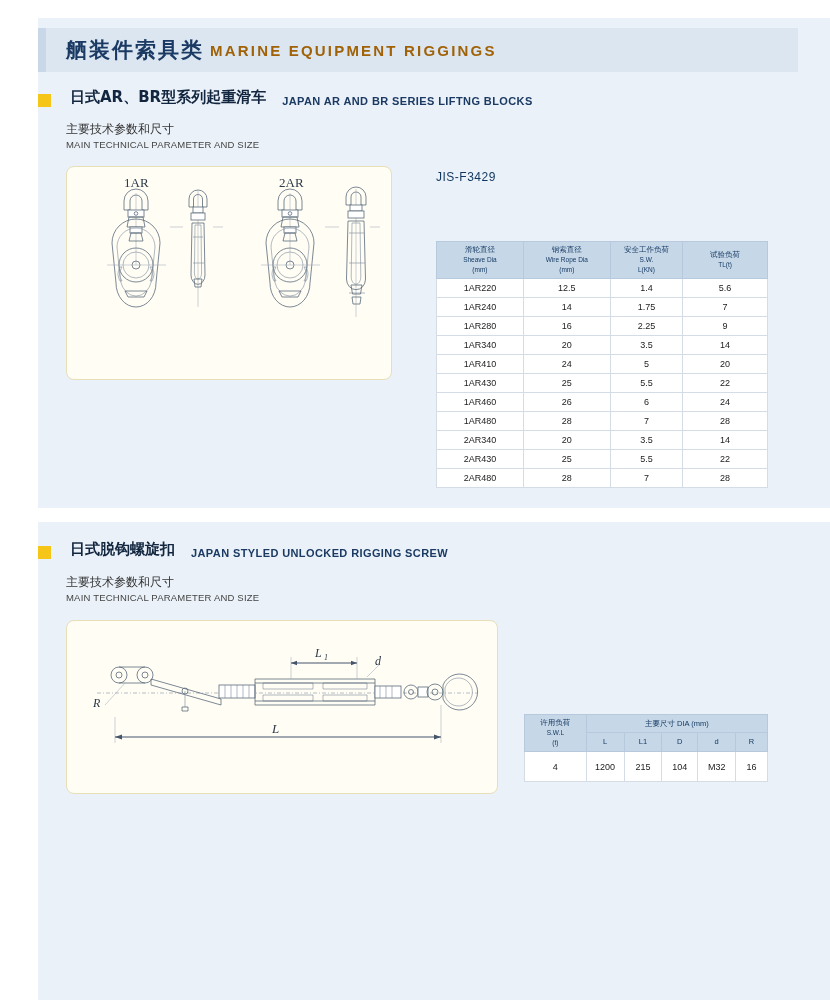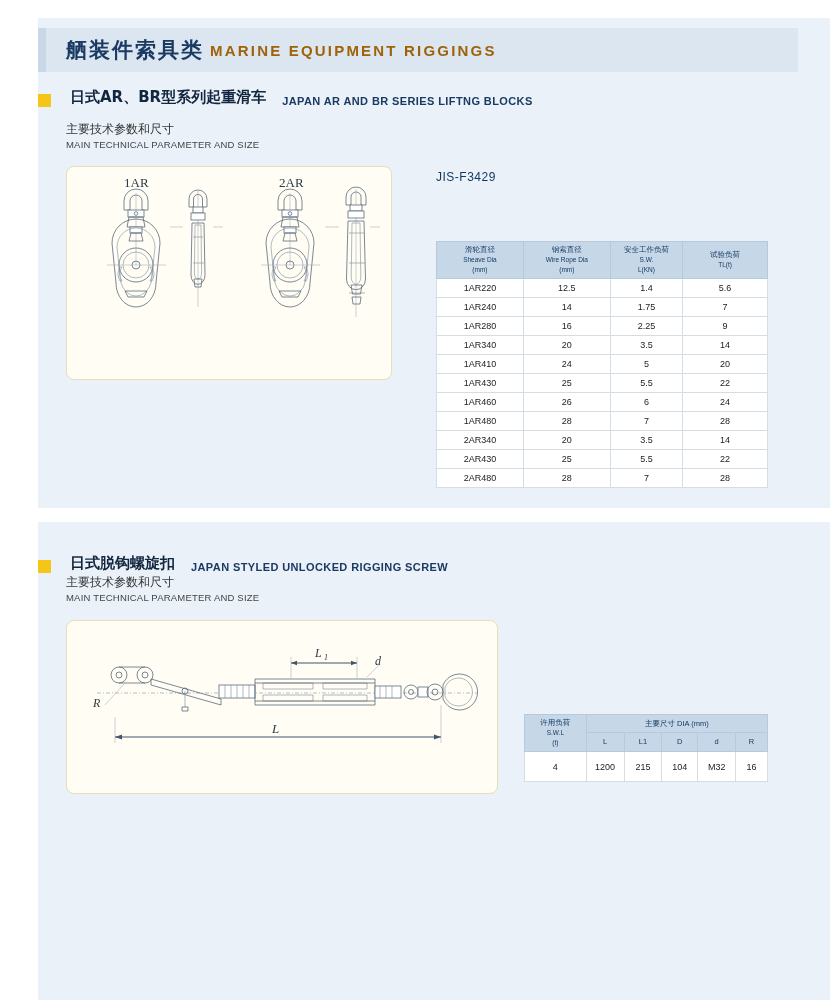--- a/index.html
+++ b/index.html
@@ -318,21 +318,21 @@
           <td>2AR480</td>
           <td>28</td>
           <td>7</td>
           <td>28</td>
         </tr>
     </tbody>
   </table>
 
   <div style="position:absolute; left:38px; top:508px; width:792px; height:14px; background:#ffffff;"></div>
 
-  <div class="sec-head" style="left:38px; top:540px;margin-top:14px;">
+  <div class="sec-head" style="left:38px; top:540px;">
     <div class="marker"></div>
     <div class="cn">日式脱钩螺旋扣</div>
     <div class="en">JAPAN STYLED UNLOCKED RIGGING SCREW</div>
   </div>
 
   <div class="sub-label" style="left:66px; top:575px;">
     <div class="cn">主要技术参数和尺寸</div>
     <div class="en">MAIN TECHNICAL PARAMETER AND SIZE</div>
   </div>
 

